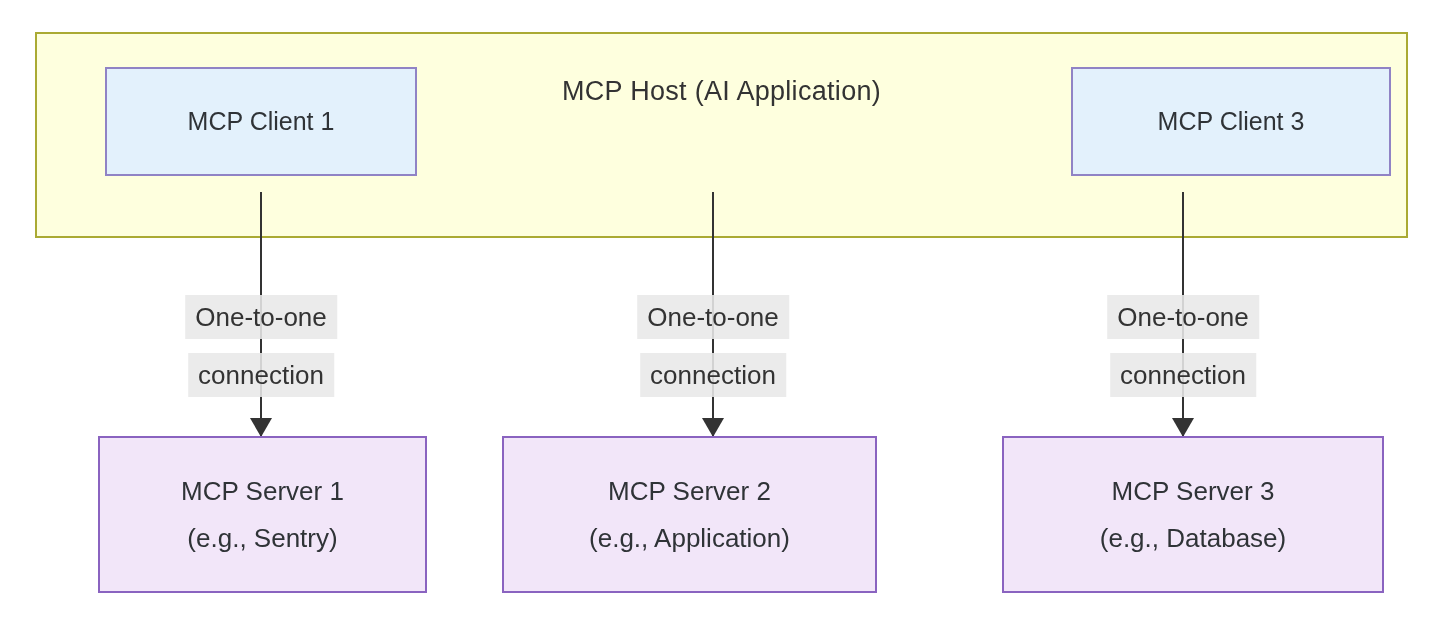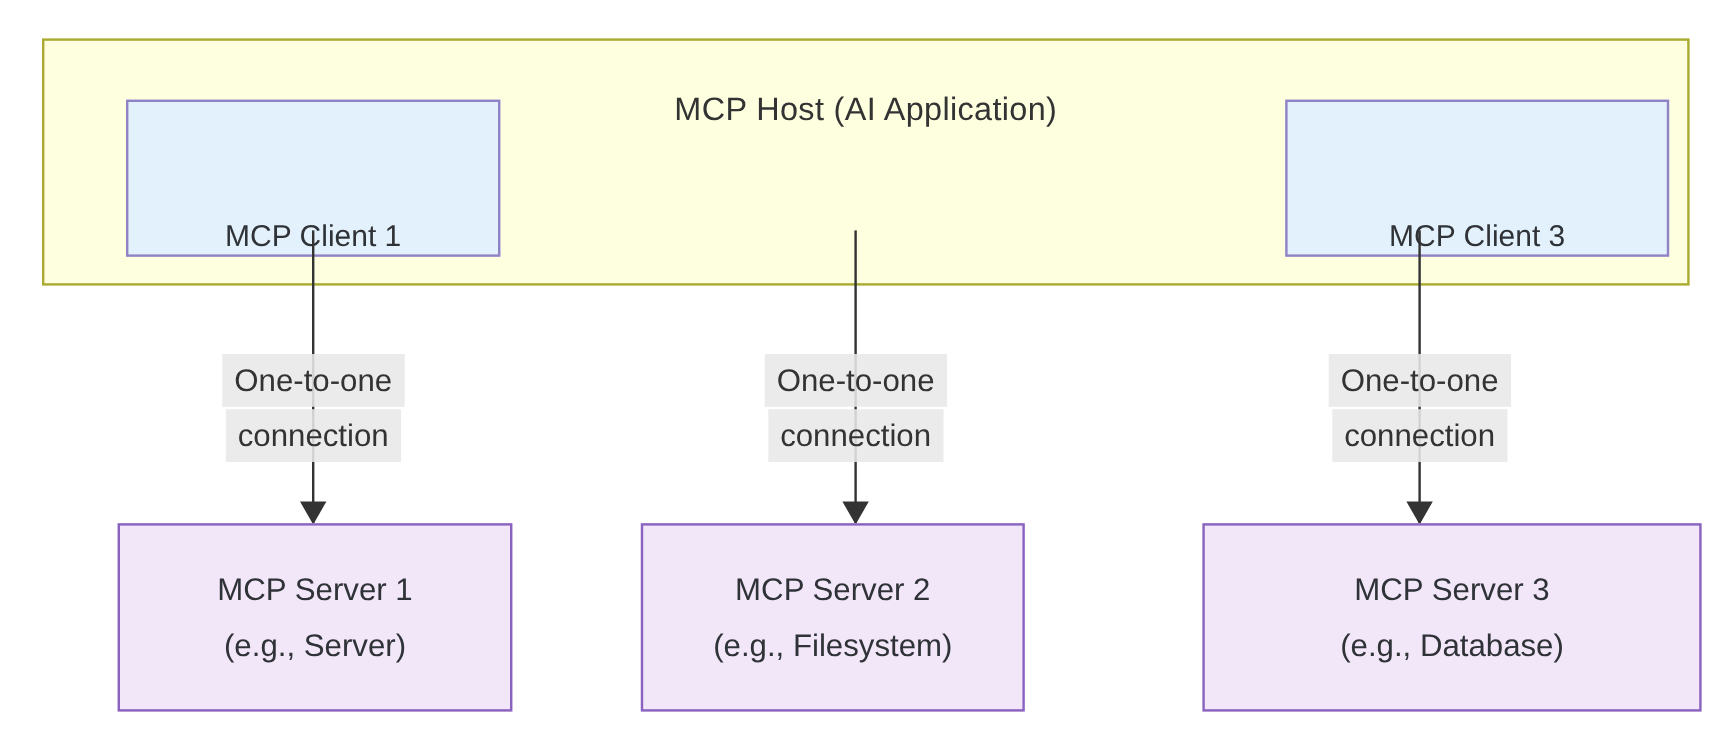--- a/index.html
+++ b/index.html
@@ -35,27 +35,27 @@
     width: 100%;
     text-align: center;
     font-size: 27px;
     letter-spacing: 0.3px;
     color: #333333;
   }
 
   
   .client-box {
     position: absolute;
-    top: 83px;
-    height: 131px;
+    top: 67px;
+    height: 109px;
     background: #e3f1fc;
     border: 2px solid #9083c5;
     box-sizing: border-box;
     display: flex;
-    align-items: flex-end;
+    align-items: center;
     justify-content: center;
     font-size: 25px;
     color: #2f3337;
   }
   .client-1 { left: 105px; width: 312px; }
   .client-2 { left: 554px; width: 319px; }
   .client-3 { left: 1023px; width: 320px; margin-left: 48px; }
 
   
   .edge-line {
@@ -83,21 +83,21 @@
   .arrow-head.col-3 { left: 1172px; }
 
   
   .edge-label {
     position: absolute;
     top: 295px;
     transform: translateX(-50%);
     display: flex;
     flex-direction: column;
     align-items: center;
-    gap: 2px;
+    gap: 14px;
     font-size: 26px;
     color: #333333;
     text-align: center;
   }
   .edge-label.col-1 { left: 261px; }
   .edge-label.col-2 { left: 713px; }
   .edge-label.col-3 { left: 1183px; }
   .edge-label span {
     display: block;
     background: rgba(232, 232, 232, 0.88);
@@ -116,22 +116,22 @@
     display: flex;
     flex-direction: column;
     align-items: center;
     justify-content: center;
     font-size: 26px;
     line-height: 47px;
     color: #2f3337;
     text-align: center;
   }
   .server-1 { left: 98px;  width: 329px; }
-  .server-2 { left: 534px; width: 320px; text-align: right; }
-  .server-3 { left: 1002px; width: 416px; }
+  .server-2 { left: 502px; width: 375px; text-align: right; }
+  .server-3 { left: 1002px; width: 382px; }
 </style>
 </head>
 <body>
 
 <div class="canvas">
 
   <div class="host-box">
     <div class="host-title">MCP Host (AI Application)</div>
   </div>
 
@@ -158,24 +158,24 @@
     <span>One-to-one</span>
     <span>connection</span>
   </div>
   <div class="edge-label col-3">
     <span>One-to-one</span>
     <span>connection</span>
   </div>
 
   <div class="server-box server-1">
     <span>MCP Server 1</span>
-    <span>(e.g., Server)</span>
+    <span>(e.g., Sentry)</span>
   </div>
   <div class="server-box server-2">
     <span>MCP Server 2</span>
-    <span>(e.g., Filesystem)</span>
+    <span>(e.g., Application)</span>
   </div>
   <div class="server-box server-3">
     <span>MCP Server 3</span>
     <span>(e.g., Database)</span>
   </div>
 
 </div>
 
 </body></html>

